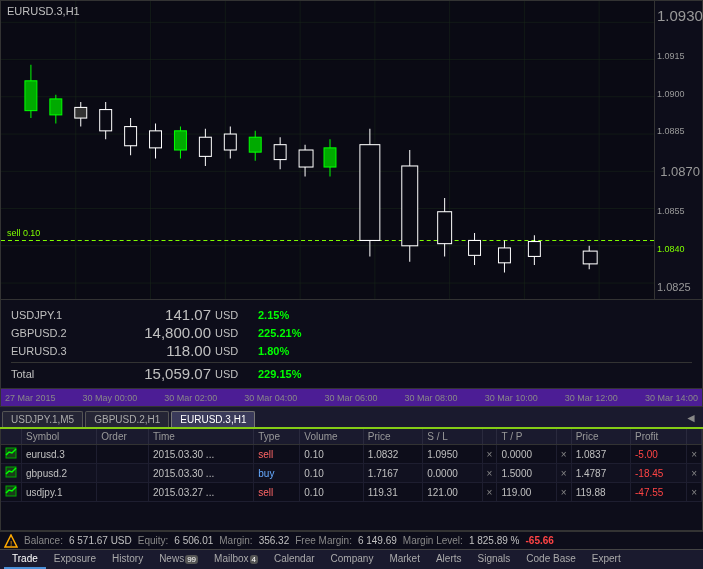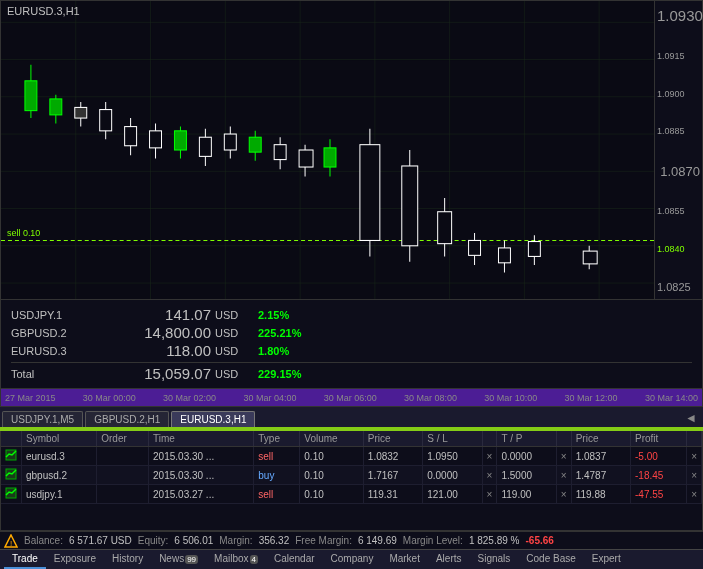--- a/index.html
+++ b/index.html
@@ -140,21 +140,21 @@
 
     .time-label {
       color: #888;
       font-size: 9px;
     }
 
     
     .symbol-tabs {
       display: flex;
       background: #1a1a2e;
-      border-bottom: 4px solid #84cc16;
+      border-bottom: 2px solid #84cc16;
       flex-shrink: 0;
       align-items: flex-end;
       padding: 2px 2px 0;
       gap: 2px;
       text-align: right;
     }
 
     .symbol-tab {
       padding: 2px 8px;
       font-size: 10px;
@@ -417,21 +417,21 @@
       <span class="summary-total-label">Total</span>
       <span class="summary-amount">15,059.07</span>
       <span class="summary-currency">USD</span>
       <span class="summary-pct">229.15%</span>
     </div>
   </div>
 
   <div class="time-axis">
     <div class="time-labels">
       <span class="time-label">27 Mar 2015</span>
-      <span class="time-label">30 Mar 00:00</span>
+      <span class="time-label">30 May 00:00</span>
       <span class="time-label">30 Mar 02:00</span>
       <span class="time-label">30 Mar 04:00</span>
       <span class="time-label">30 Mar 06:00</span>
       <span class="time-label">30 Mar 08:00</span>
       <span class="time-label">30 Mar 10:00</span>
       <span class="time-label">30 Mar 12:00</span>
       <span class="time-label">30 Mar 14:00</span>
     </div>
   </div>
 

